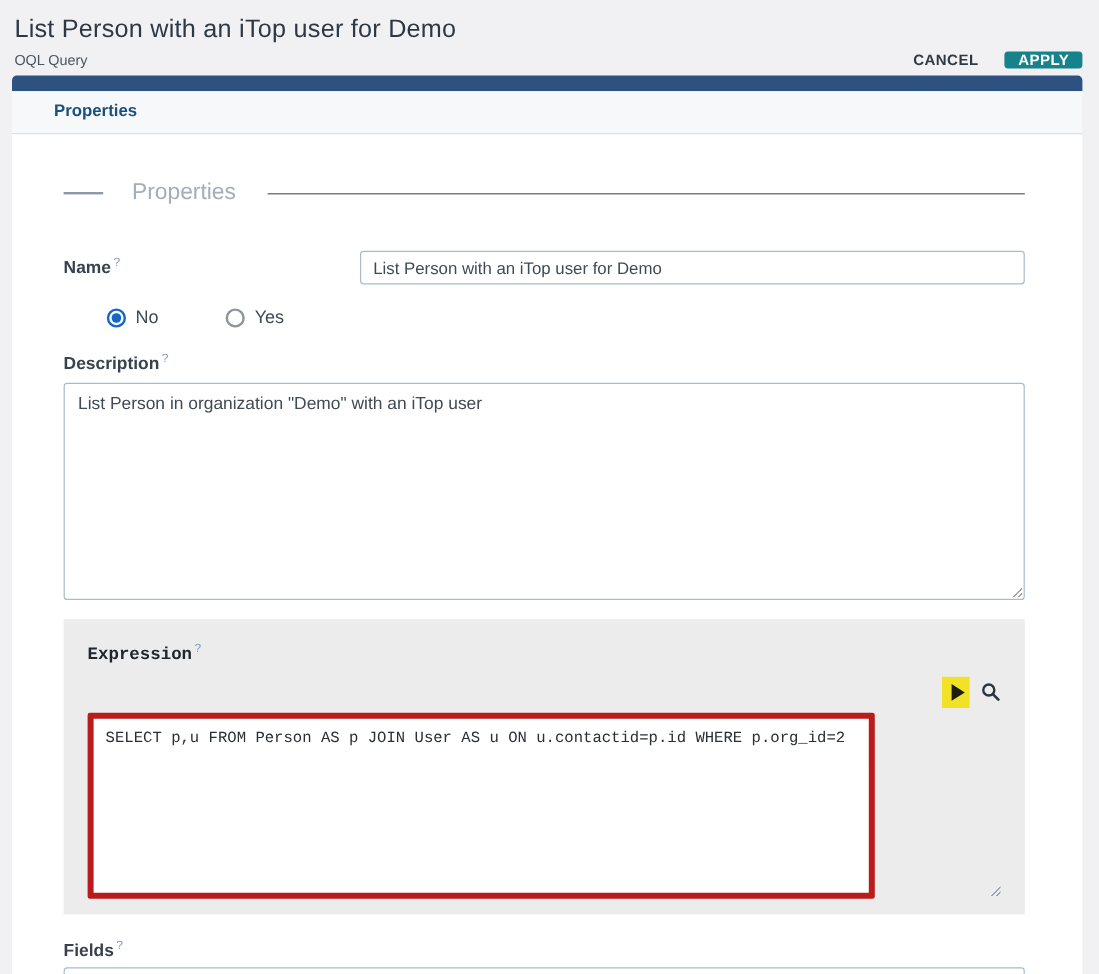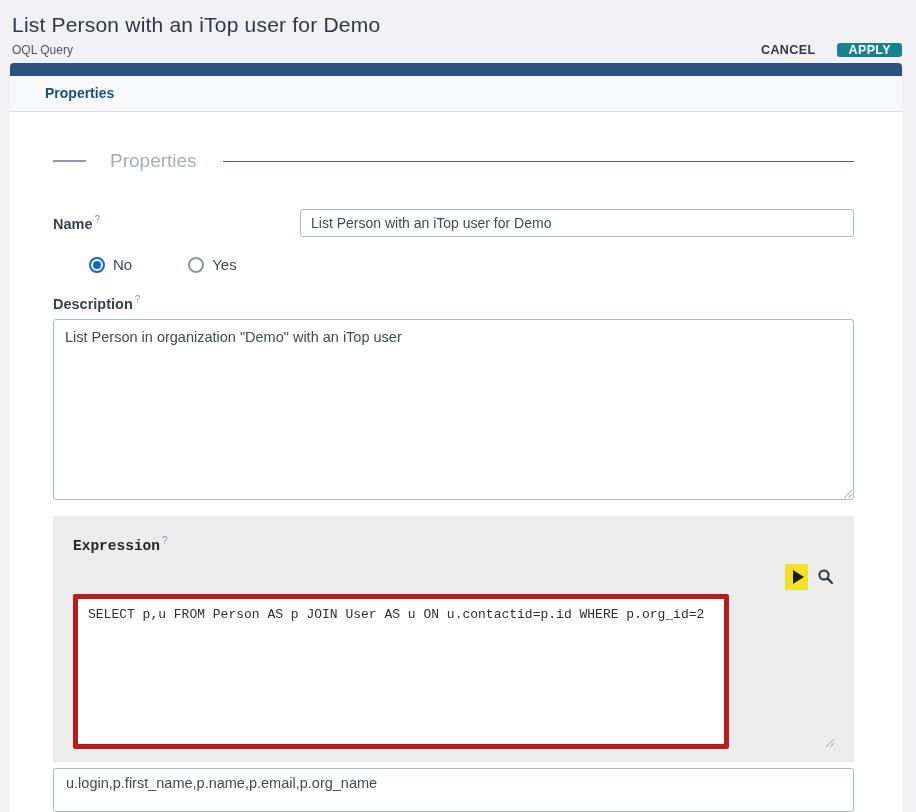--- a/index.html
+++ b/index.html
@@ -170,20 +170,21 @@
               <line x1="10.6" y1="10.6" x2="15" y2="15" stroke="#2a3540" stroke-width="2.2" stroke-linecap="round"></line>
             </svg>
           </button>
         </div>
         <div class="expr-ta-wrap">
           <textarea class="expr-textarea" style="">SELECT p,u FROM Person AS p JOIN User AS u ON u.contactid=p.id WHERE p.org_id=2</textarea>
           <span class="resize-corner"></span>
         </div>
       </div>
 
+      <div class="block-label"><span>Fields</span><sup class="help-sup">?</sup></div>
       <div class="fields-input-wrap">
         <input class="fields-input" type="text" value="u.login,p.first_name,p.name,p.email,p.org_name" style="">
       </div>
 
     </div>
   </div>
 
 </div>
 
 </body></html>

